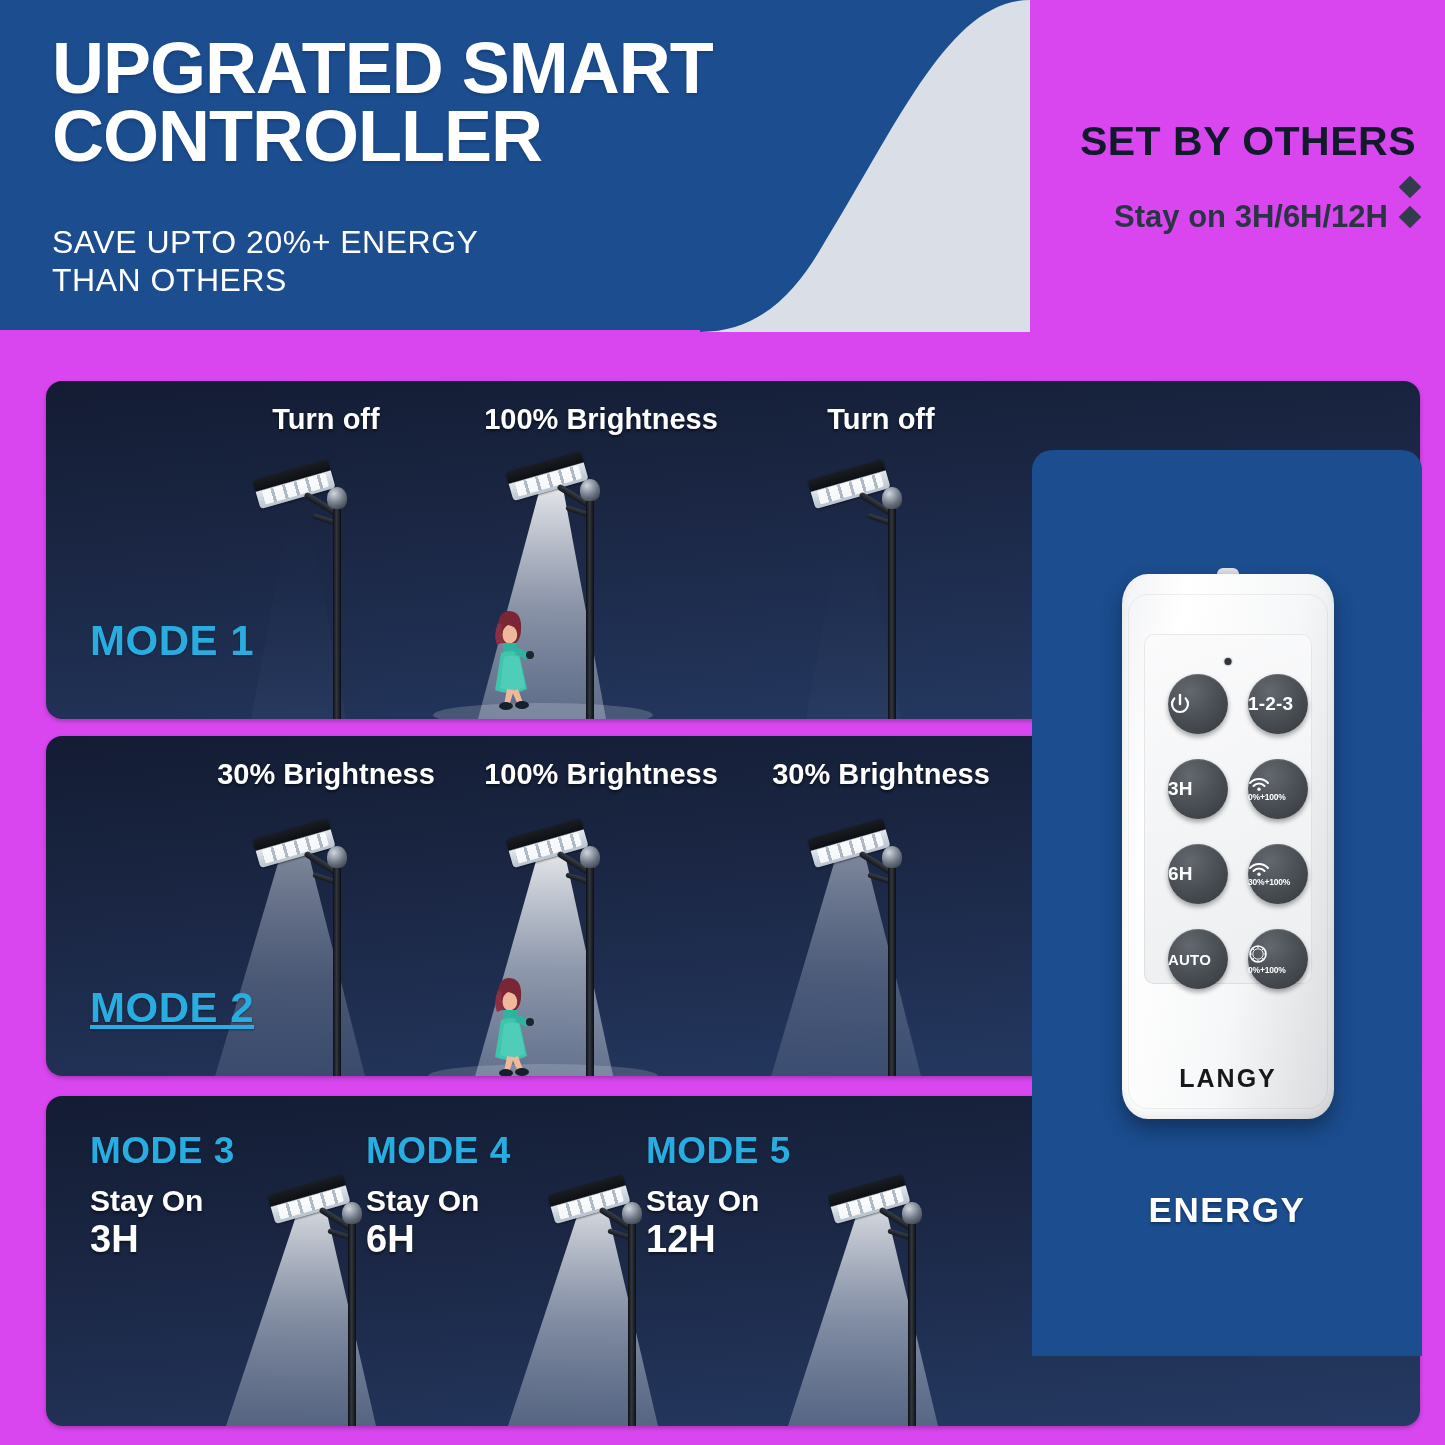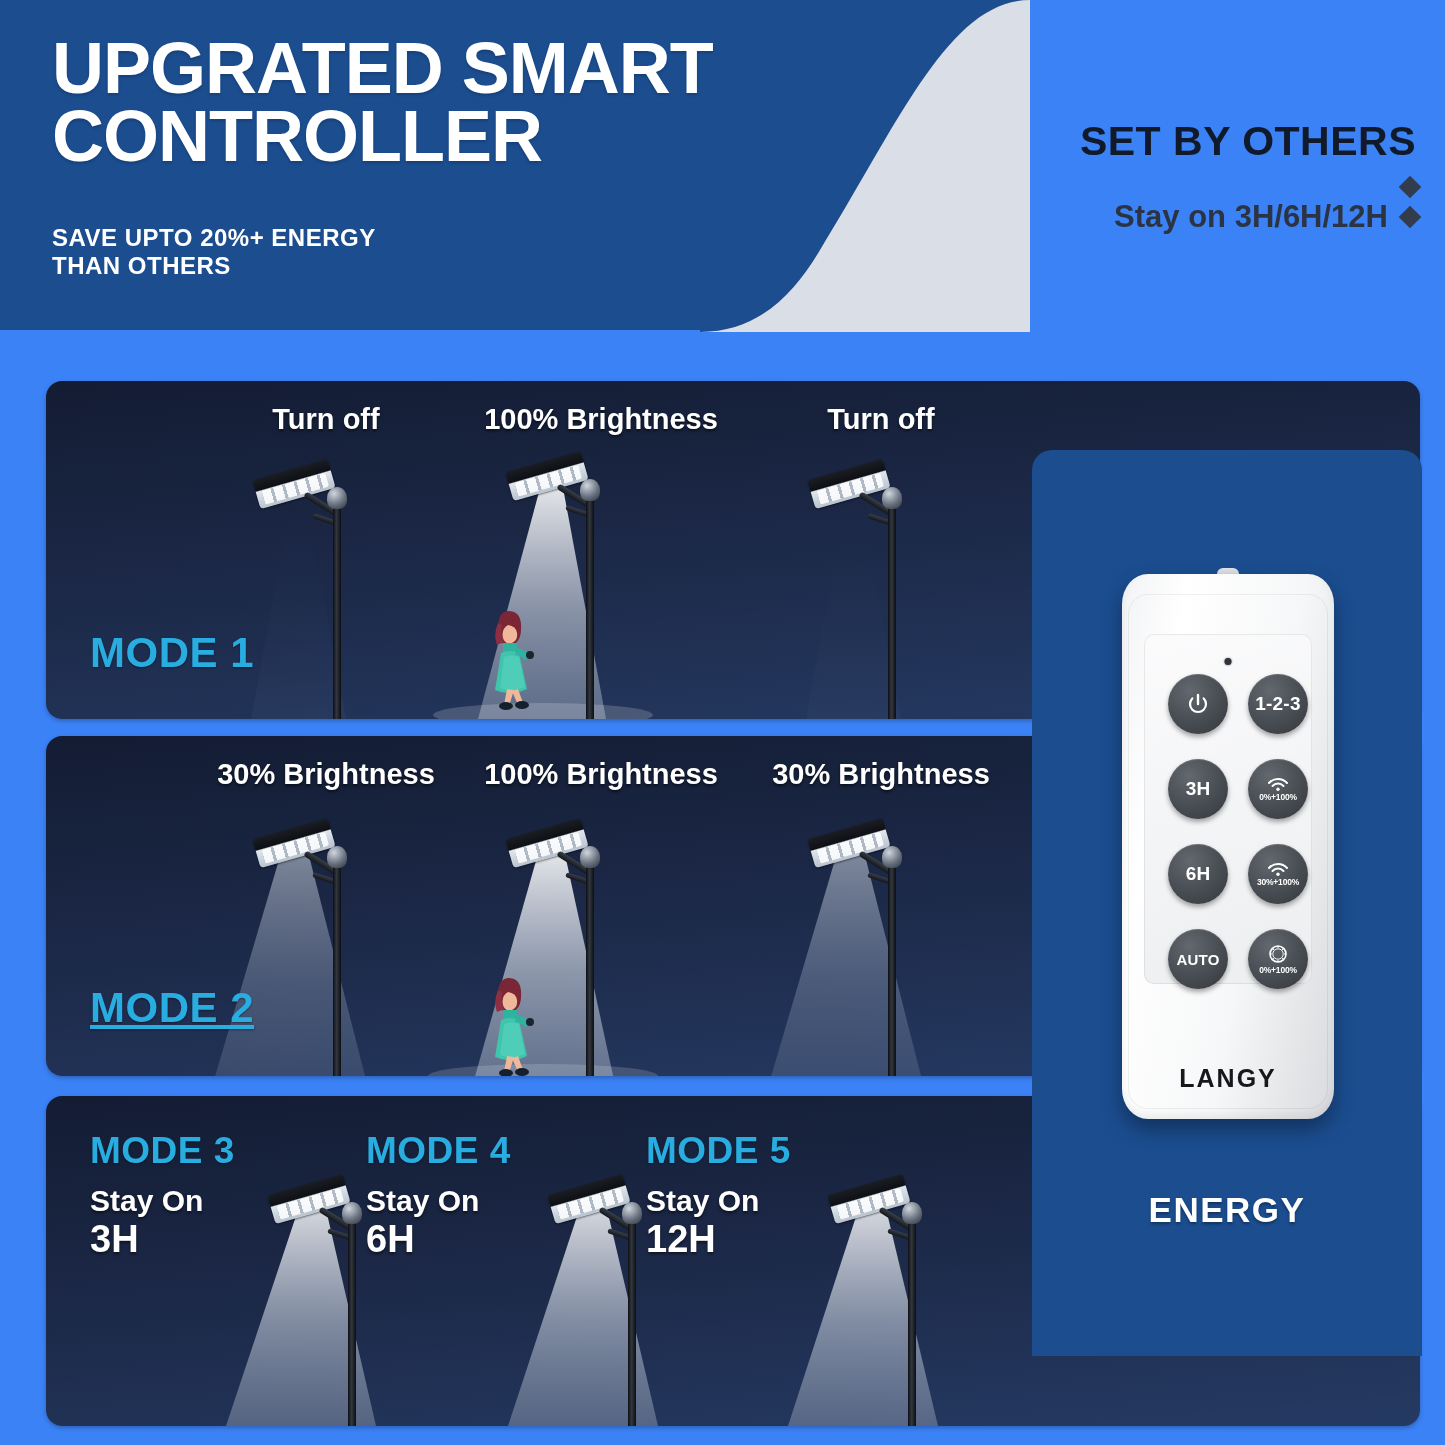--- a/index.html
+++ b/index.html
@@ -3,21 +3,21 @@
 <meta charset="utf-8">
 <style>
   * { margin:0; padding:0; box-sizing:border-box; }
   html,body{ width:1445px; height:1445px; }
   body{
     font-family:"Liberation Sans", sans-serif;
     background:#d9dee7;
     position:relative;
     overflow:hidden;
   }
-  #stage{ position:absolute; inset:0; width:1445px; height:1445px; background:#3b82f6; }
+  #stage{ position:absolute; inset:0; width:1445px; height:1445px; background:#d946ef; }
 
   
   .header-blue{
     position:absolute; left:0; top:0; width:1030px; height:330px;
     background:#1b4d8f;
     z-index:5;
   }
   .header-curve{
     position:absolute; left:700px; top:0; width:330px; height:332px;
     z-index:6; pointer-events:none;
@@ -26,21 +26,21 @@
     position:absolute; left:52px; top:34px; width:900px;
     color:#ffffff;
     font-size:72px; font-weight:bold; line-height:0.95;
     letter-spacing:-1px;
     z-index:8;
     text-shadow:0 2px 3px rgba(0,0,0,.18);
   }
   .header-title .ln2{ display:block; }
   .header-sub{
     position:absolute; left:52px; top:224px; width:760px;
-    color:#ffffff; font-size:24px; font-weight:bold; line-height:1.18;
+    color:#ffffff; font-size:32px; font-weight:normal; line-height:1.18;
     letter-spacing:0.5px;
     z-index:8;
   }
 
   .remote-head{
     position:absolute; left:950px; top:118px; width:478px;
     text-align:right; z-index:8;
   }
   .remote-head h2{
     color:#111a2b; font-size:41px; font-weight:bold; letter-spacing:0.5px;
@@ -179,21 +179,21 @@
   }
   .led-dot{
     position:absolute; left:50%; top:24px; transform:translateX(-50%);
     width:7px; height:7px; border-radius:50%; background:#30343a;
     box-shadow:0 0 2px rgba(0,0,0,.6);
   }
   .btn{
     position:absolute; width:60px; height:60px; border-radius:50%;
     background:radial-gradient(circle at 36% 28%,#63686e 0%,#4c5157 45%,#34383d 100%);
     box-shadow:0 3px 5px rgba(0,0,0,.35), inset 0 1px 1px rgba(255,255,255,.14);
-    color:#fff; display:flex; flex-direction:column; align-items:center;
+    color:#fff; display:flex; flex-direction:column; align-items:flex-start;
     justify-content:center; gap:1px;
   }
   .btn .bt-main{ font-size:19px; font-weight:bold; letter-spacing:0.2px; }
   .btn .bt-sub{ font-size:8.5px; font-weight:bold; letter-spacing:-0.2px; }
   .btn.col-l{ left:24px; }
   .btn.col-r{ left:104px; }
   .btn.r1{ top:40px; } .btn.r2{ top:125px; }
   .btn.r3{ top:210px; } .btn.r4{ top:295px; }
 
   .brand{
@@ -255,21 +255,21 @@
         <ellipse cx="497" cy="334" rx="110" ry="12" fill="#ffffff" opacity="0.18"></ellipse>
 
         <polygon points="246,120 260,120 300,338 205,338" fill="url(#shadeA)"></polygon>
         <polygon points="800,120 814,120 855,338 760,338" fill="url(#shadeA)"></polygon>
       </svg>
 
       <div class="caption" style="left:280px;">Turn off</div>
       <div class="caption" style="left:555px;">100% Brightness</div>
       <div class="caption" style="left:835px;">Turn off</div>
 
-      <div class="mode-label" style="left:44px; top:248px;text-align:right;">MODE 1</div>
+      <div class="mode-label" style="left:44px; top:236px;text-align:right;">MODE 1</div>
 
       <div class="lamp" style="left:213px; top:88px;">
         <div class="fixture"></div>
         <div class="arm"></div>
         <div class="arm2"></div>
         <div class="pole" style="height:242px;"></div>
         <div class="pole-cap"></div>
       </div>
       <div class="lamp" style="left:466px; top:80px;">
         <div class="fixture"></div>

